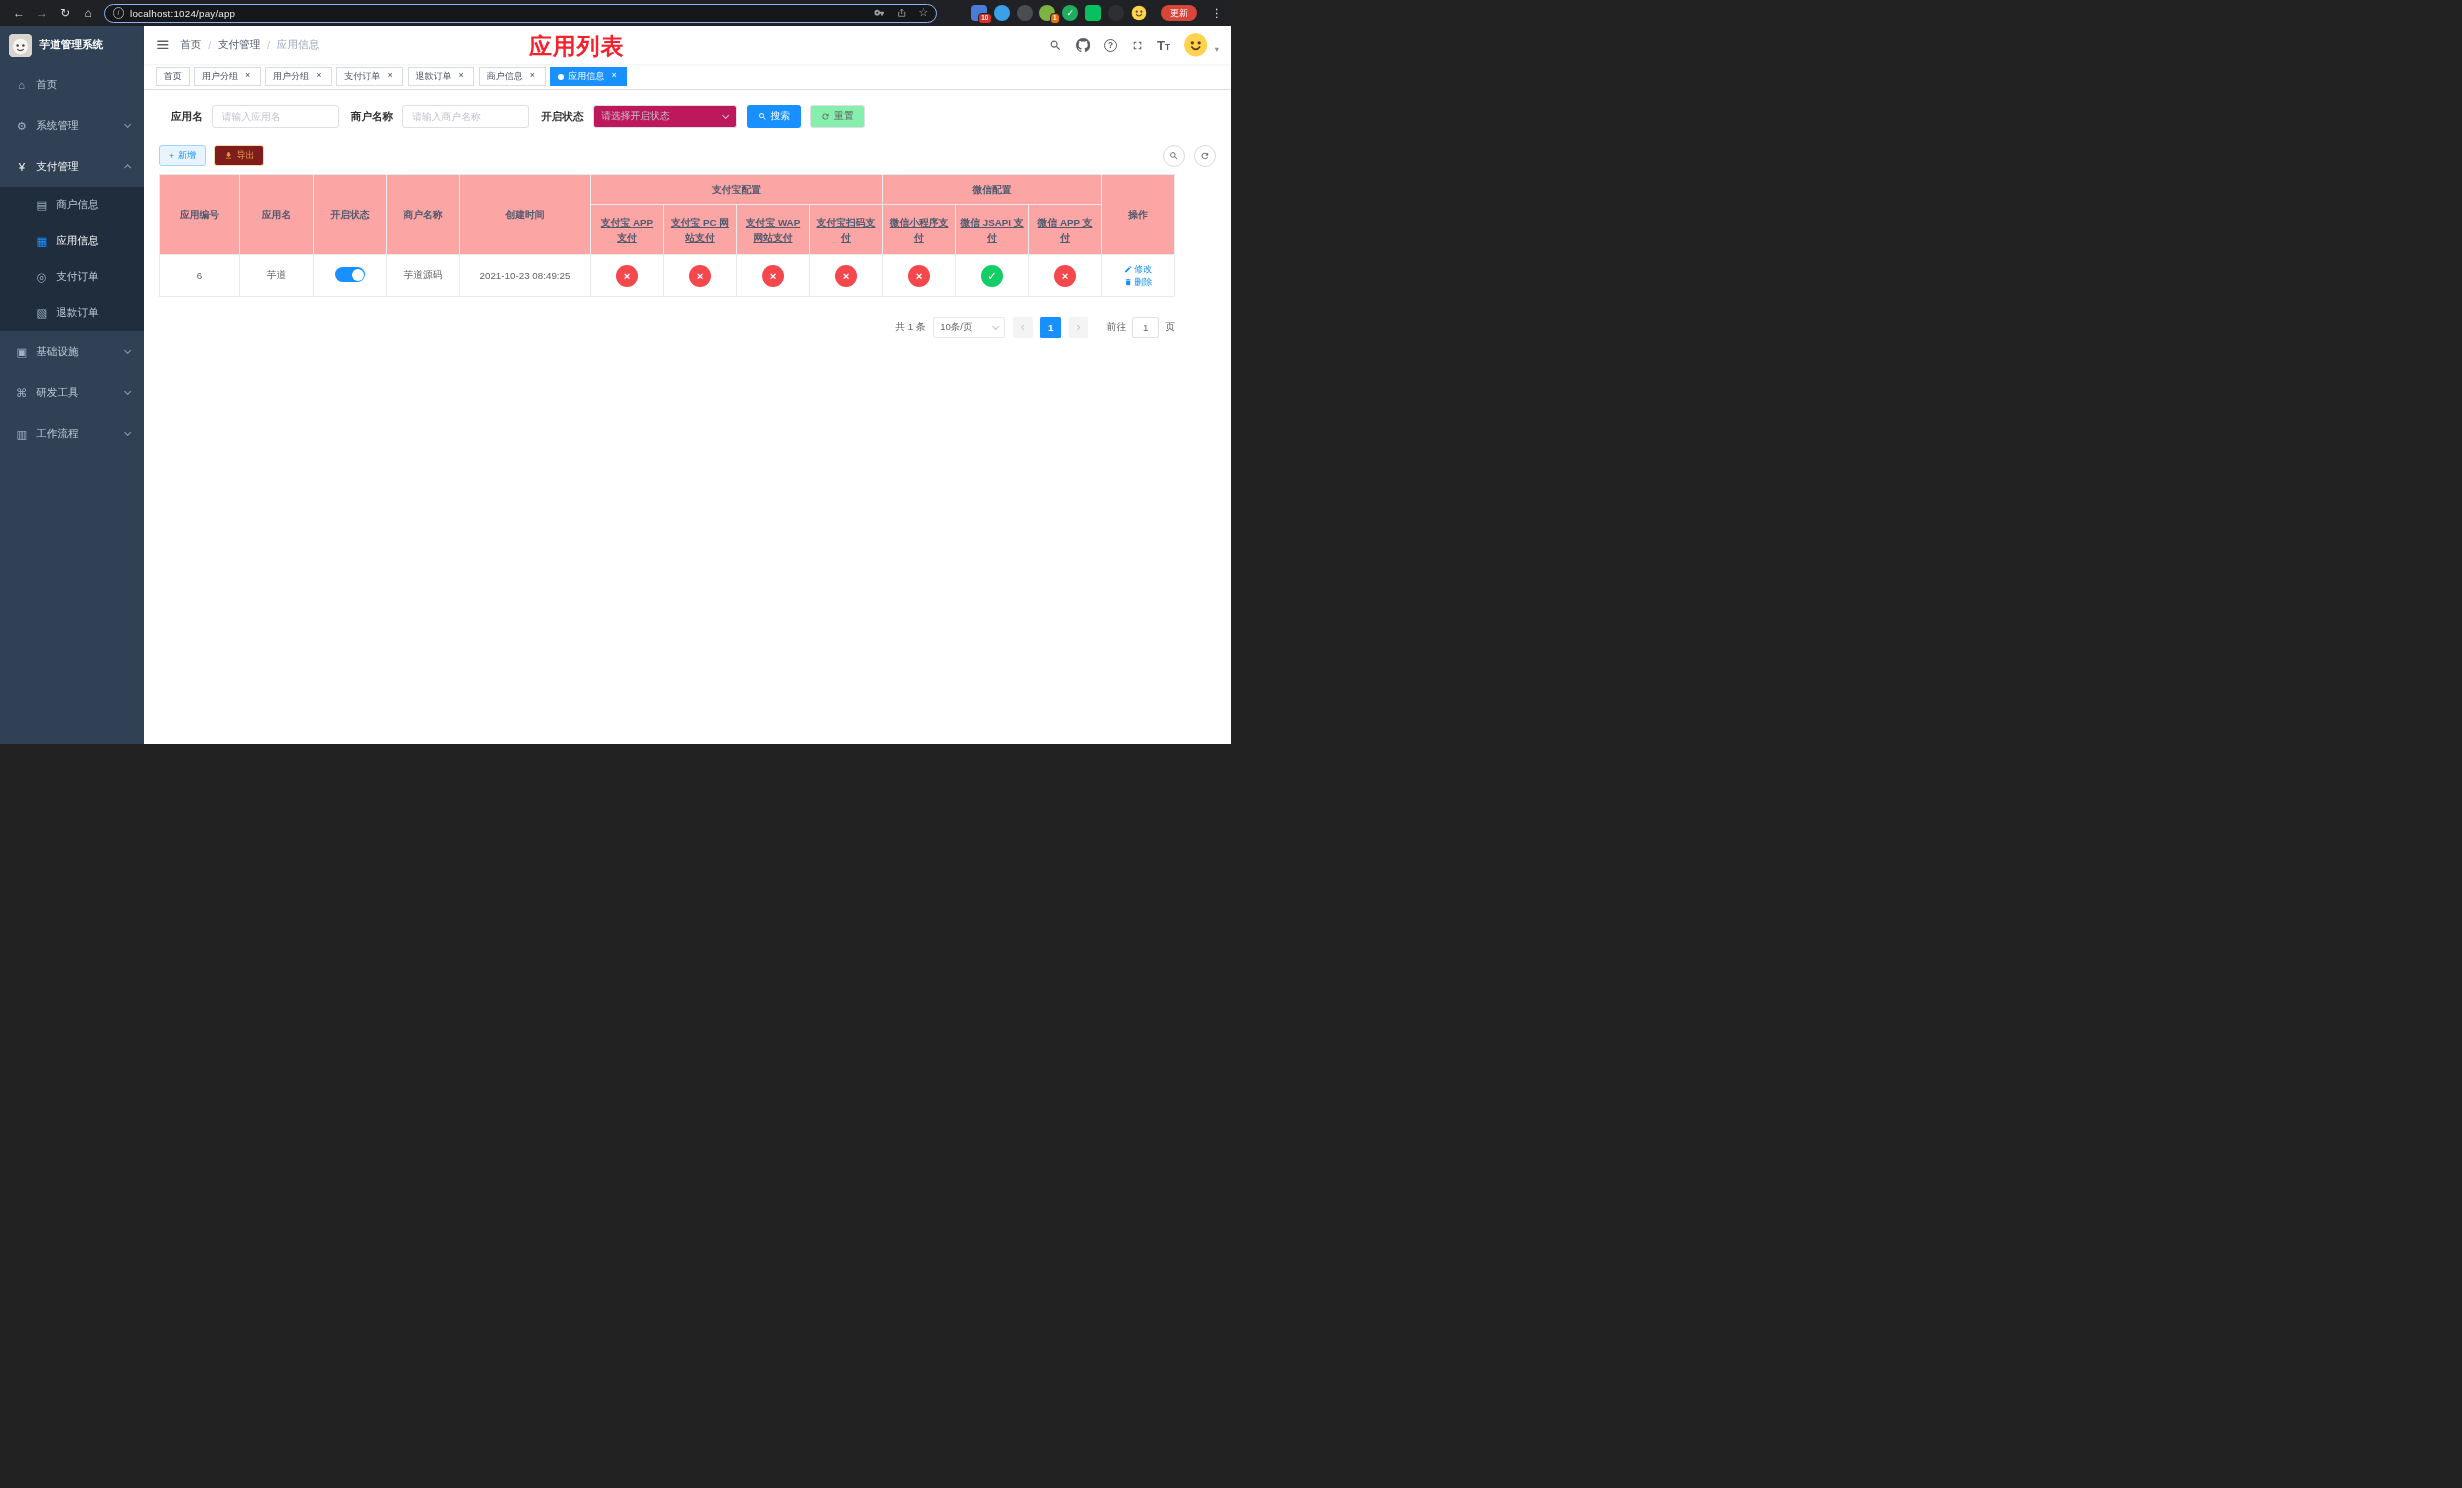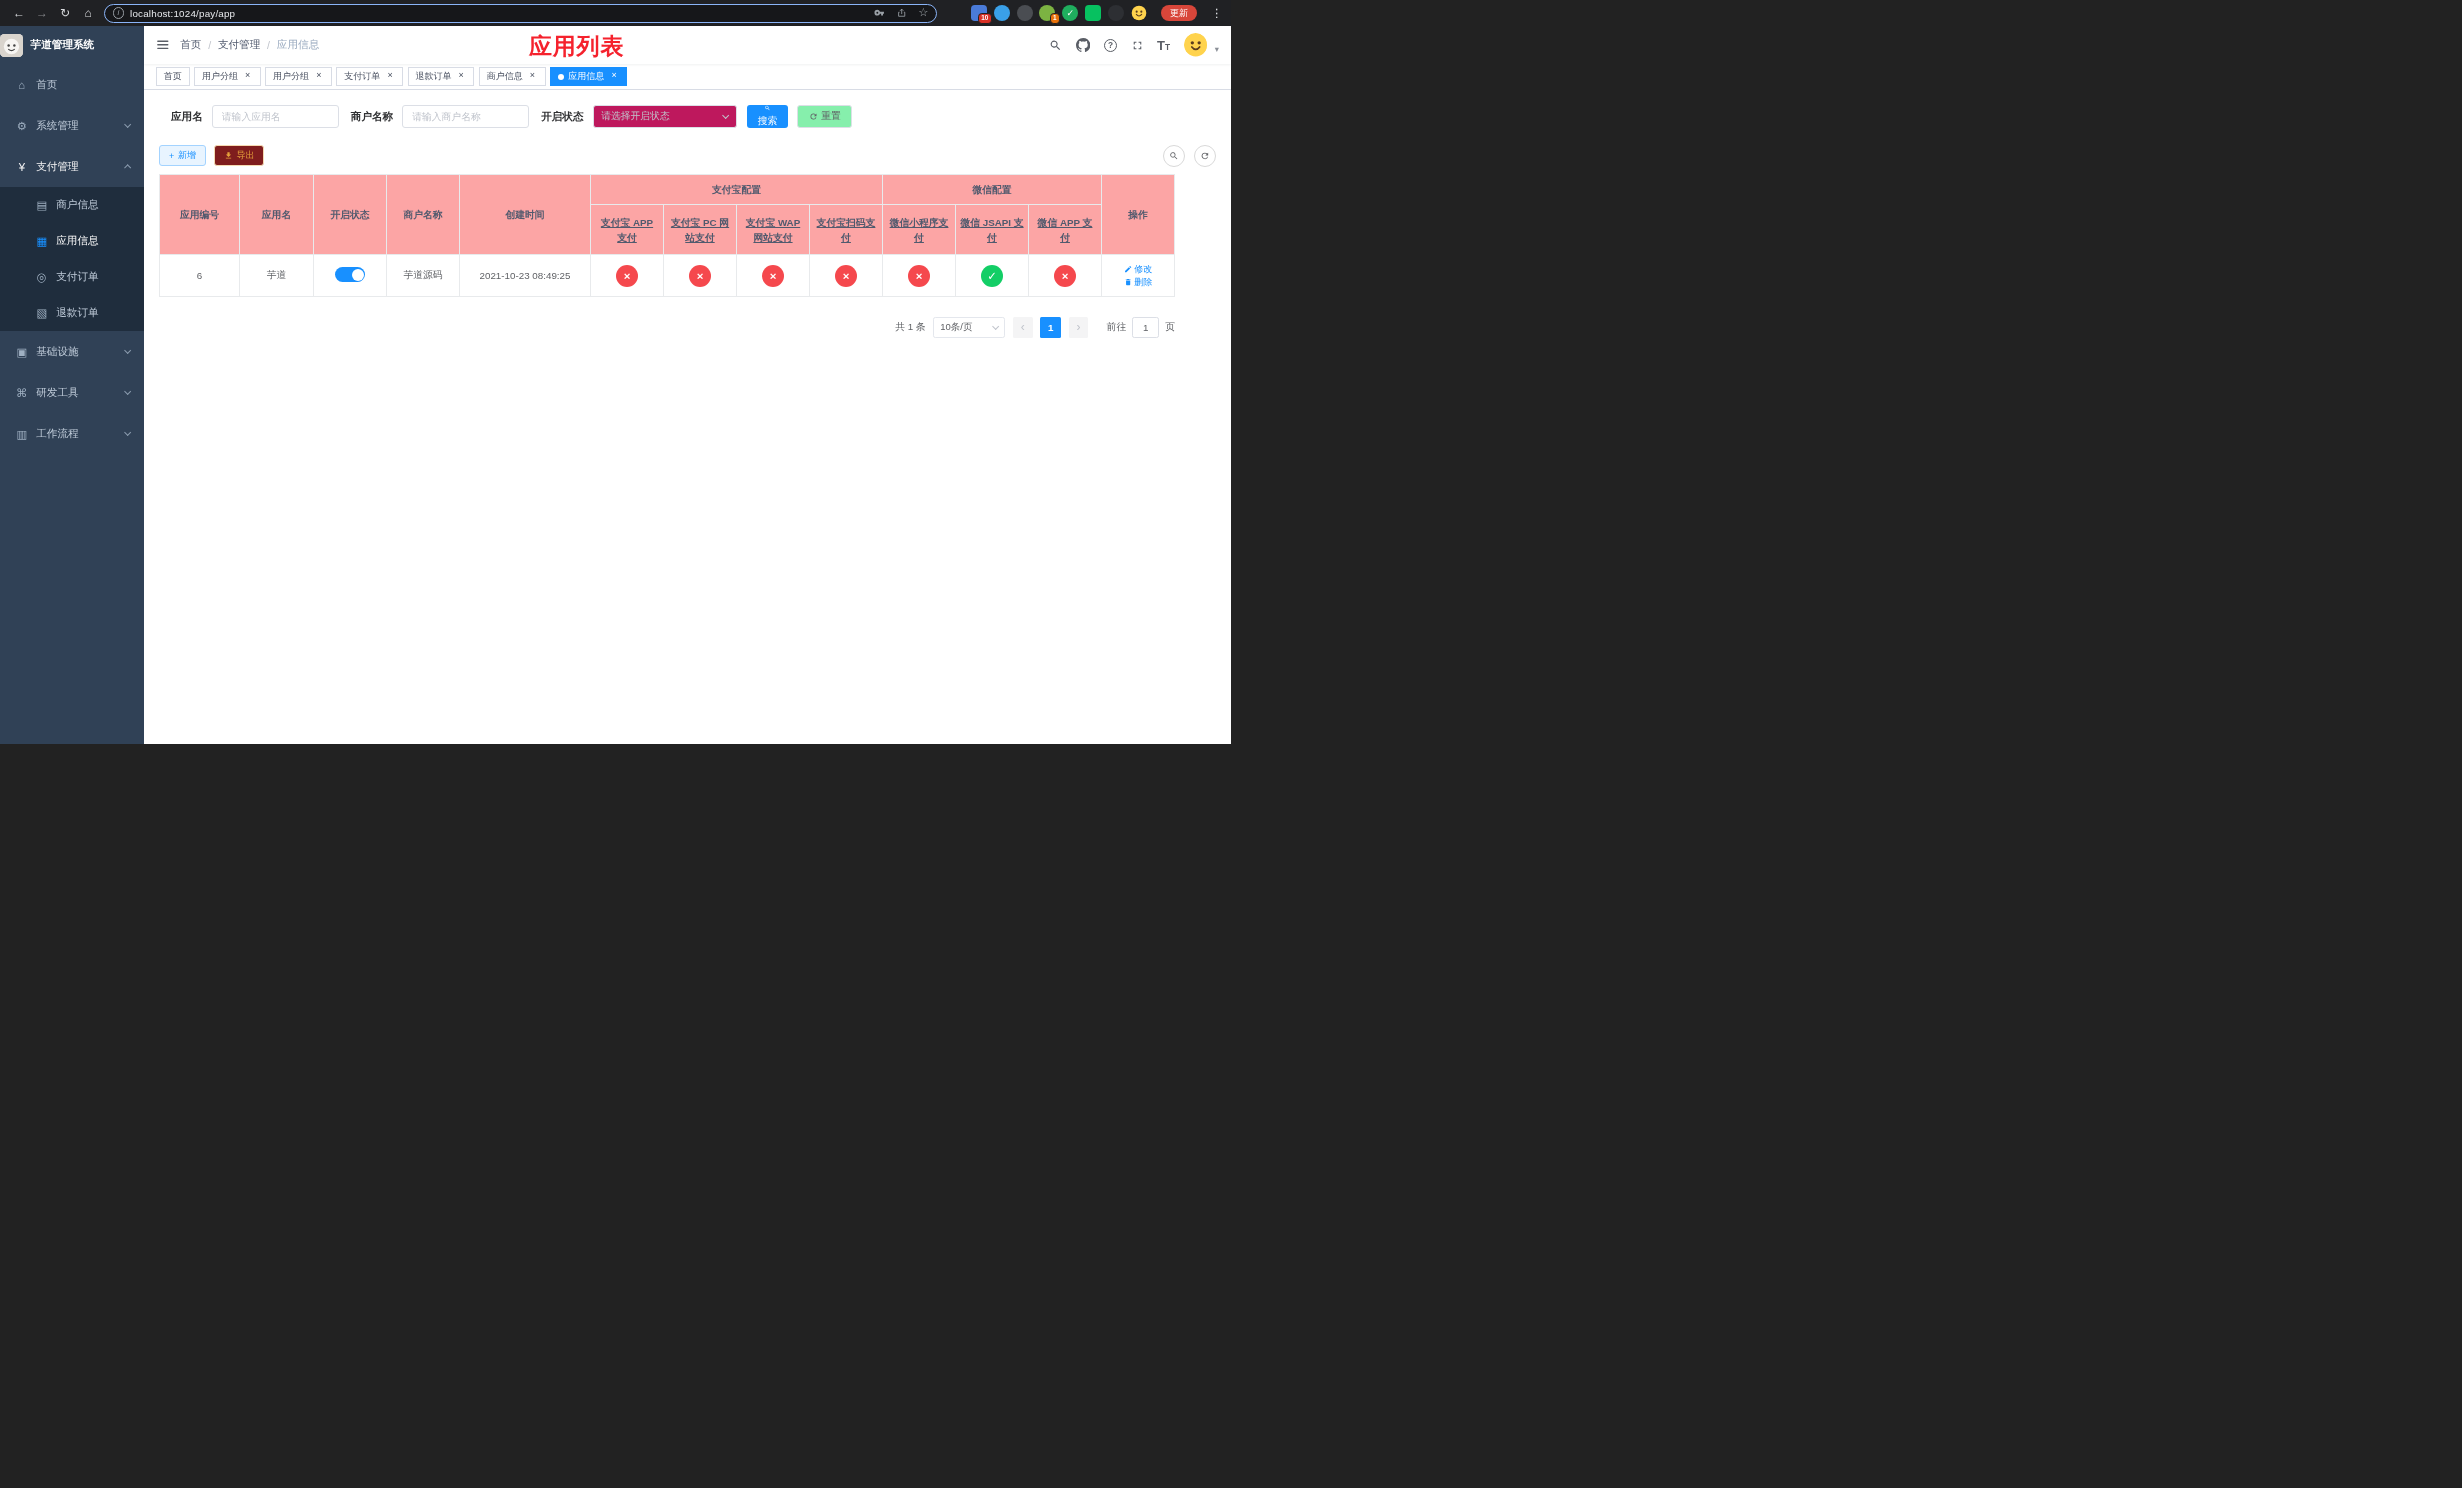--- a/index.html
+++ b/index.html
@@ -28,21 +28,21 @@
   .badge.orange { background:#e8710a; }
   .update-btn { margin-left:7.6px; background:#d8463a; color:#fff; border:none; border-radius:9px;
                 height:16.7px; padding:0 9px; font-size:9px; cursor:pointer; font-family:inherit; }
   .kebab { width:13.6px; text-align:center; color:#e8eaed; font-size:11.4px; margin-left:6px; cursor:pointer; }
 
   
   .app { display:flex; height:719px; }
 
   
   .sidebar { width:144px; flex:none; background:#304156; color:#bfcbd9; overflow:hidden; }
-  .logo { height:38px; display:flex; align-items:center; gap:7.6px; }
+  .logo { height:38px; display:flex; align-items:center; padding-left:9px; gap:7.6px; }
   .logo-img { width:23px; height:23px; border-radius:4.5px; background:#e9e6e2; overflow:hidden; flex:none; }
   .logo-title { color:#fff; font-size:10.6px; font-weight:700; }
   .m-item { height:41px; display:flex; align-items:center; padding:0 13.6px 0 15px; gap:7.6px;
             font-size:10.6px; cursor:pointer; }
   .m-item .mi, .s-item .mi { width:13.6px; text-align:center; font-size:11.4px; color:#9fb0c2; flex:none; }
   .m-item.open { color:#f4f4f5; }
   .m-item.open .mi { color:#f4f4f5; }
   .chev { width:5.3px; height:5.3px; border-right:1.1px solid #8a9bae; border-bottom:1.1px solid #8a9bae;
           transform:rotate(45deg); margin-left:auto; margin-top:-2.3px; }
   .chev.up { transform:rotate(-135deg); margin-top:3px; }
@@ -90,21 +90,21 @@
   .inp { width:127px; height:23px; border:0.8px solid #dcdfe6; border-radius:3px; padding:0 9px;
          font-size:9.8px; color:#606266; background:#fff; font-family:inherit; }
   .inp::placeholder { color:#c0c4cc; }
   .fselect { width:144px; height:23px; border:0.8px solid #dcdfe6; border-radius:3px; padding:0 7.6px;
              display:flex; align-items:center; justify-content:space-between; color:#c0c4cc;
              font-size:9.8px; cursor:pointer; background:#be185d; }
   .cchev { width:5.3px; height:5.3px; border-right:1.1px solid #c0c4cc; border-bottom:1.1px solid #c0c4cc;
            transform:rotate(45deg); margin-top:-2.3px; }
   .btn { height:23px; border-radius:3px; font-size:9.8px; display:inline-flex; align-items:center;
          gap:3.8px; padding:0 10.6px; cursor:pointer; border:0.8px solid transparent; font-family:inherit; }
-  .btn-search { background:#1890ff; color:#fff; margin-left:10.6px; border:none;flex-direction:column; }
+  .btn-search { background:#1890ff; color:#fff; margin-left:10.6px; border:none; }
   .btn-reset { background:#86efac; color:#606266; border:0.8px solid #dcdfe6; margin-left:9px; }
 
   .toolbar { margin-top:16.7px; display:flex; align-items:center; }
   .btn-mini { height:21px; font-size:9px; padding:0 9px; }
   .btn-add { background:#e8f4ff; border:0.8px solid #a3d3ff; color:#1890ff; }
   .btn-export { background:#7f1d1d; border:0.8px solid #f5dab1; color:#e6a23c; margin-left:7.6px; }
   .right-tools { margin-left:auto; display:flex; gap:9px; }
   .circle-btn { width:22px; height:22px; border-radius:50%; border:0.8px solid #d9d9d9; background:#fff;
                 display:flex; align-items:center; justify-content:center; color:#606266; cursor:pointer; }
 

